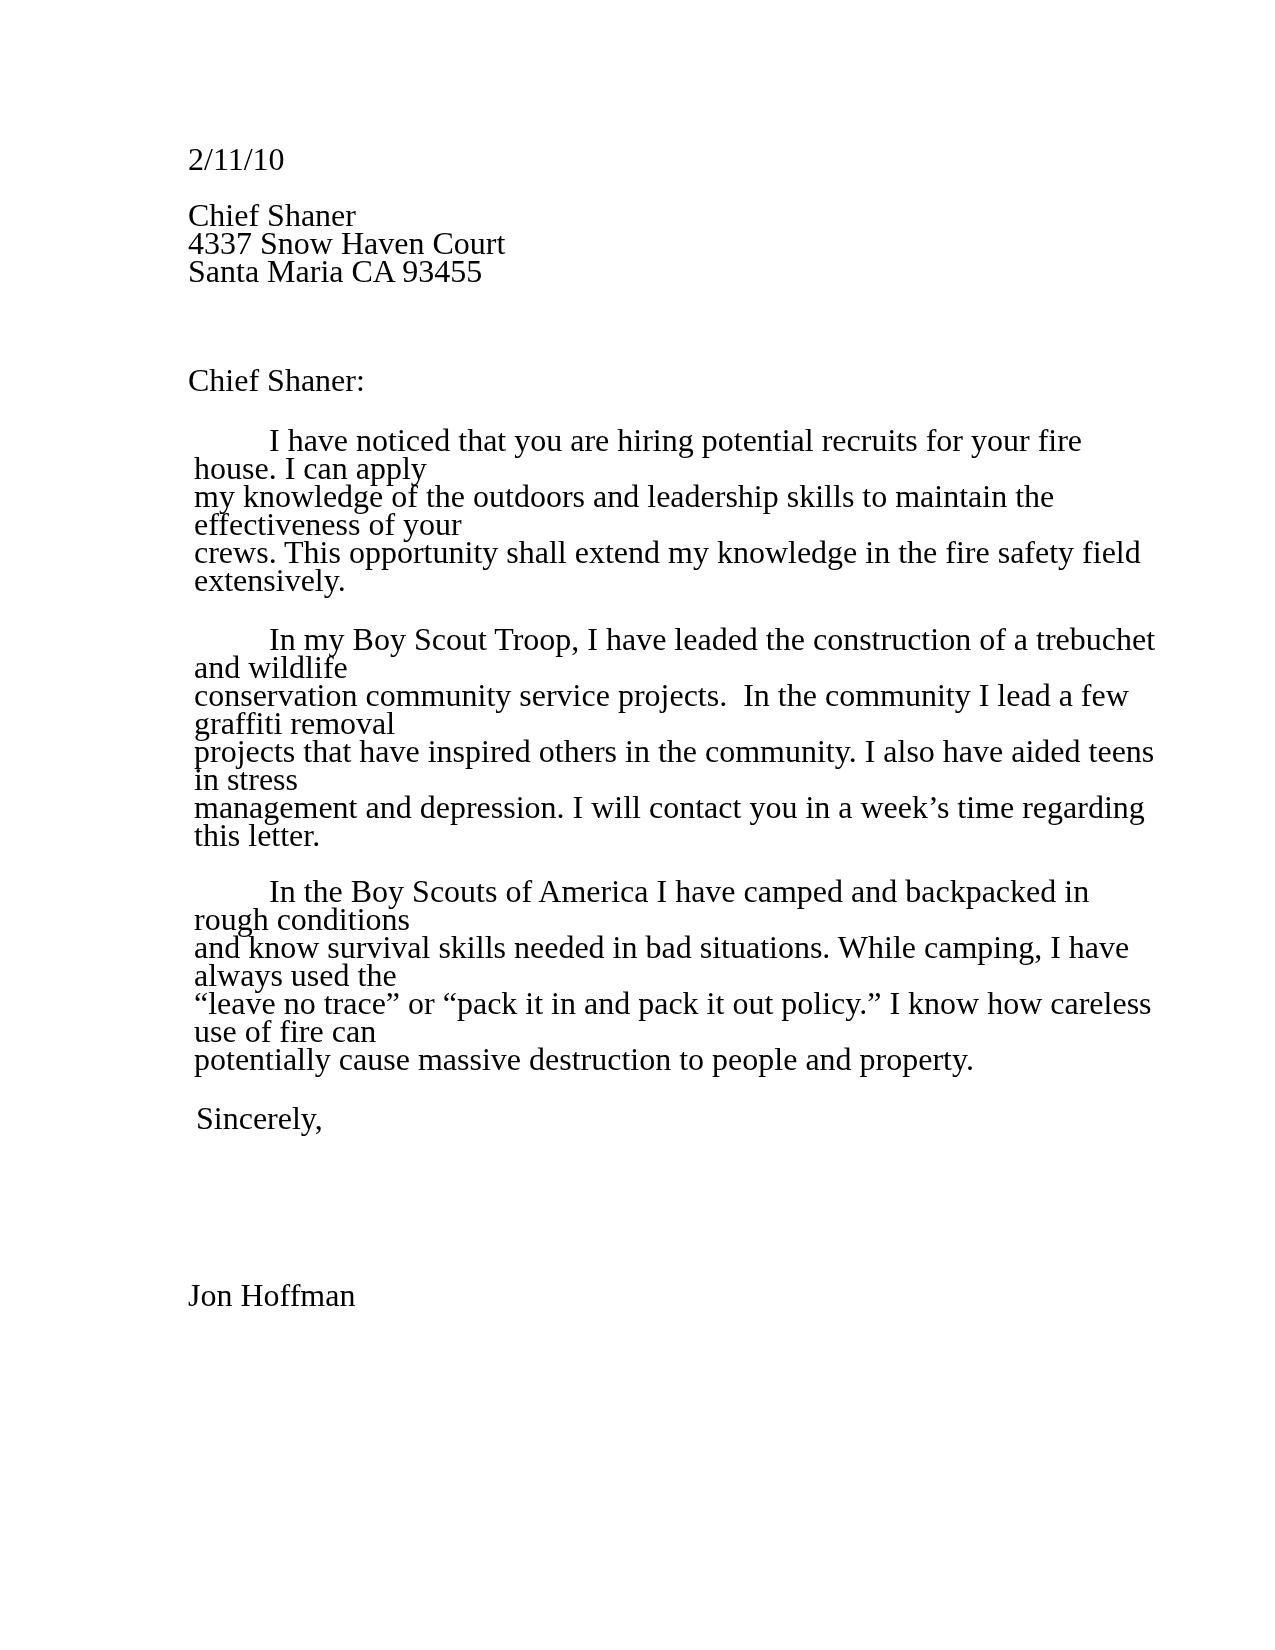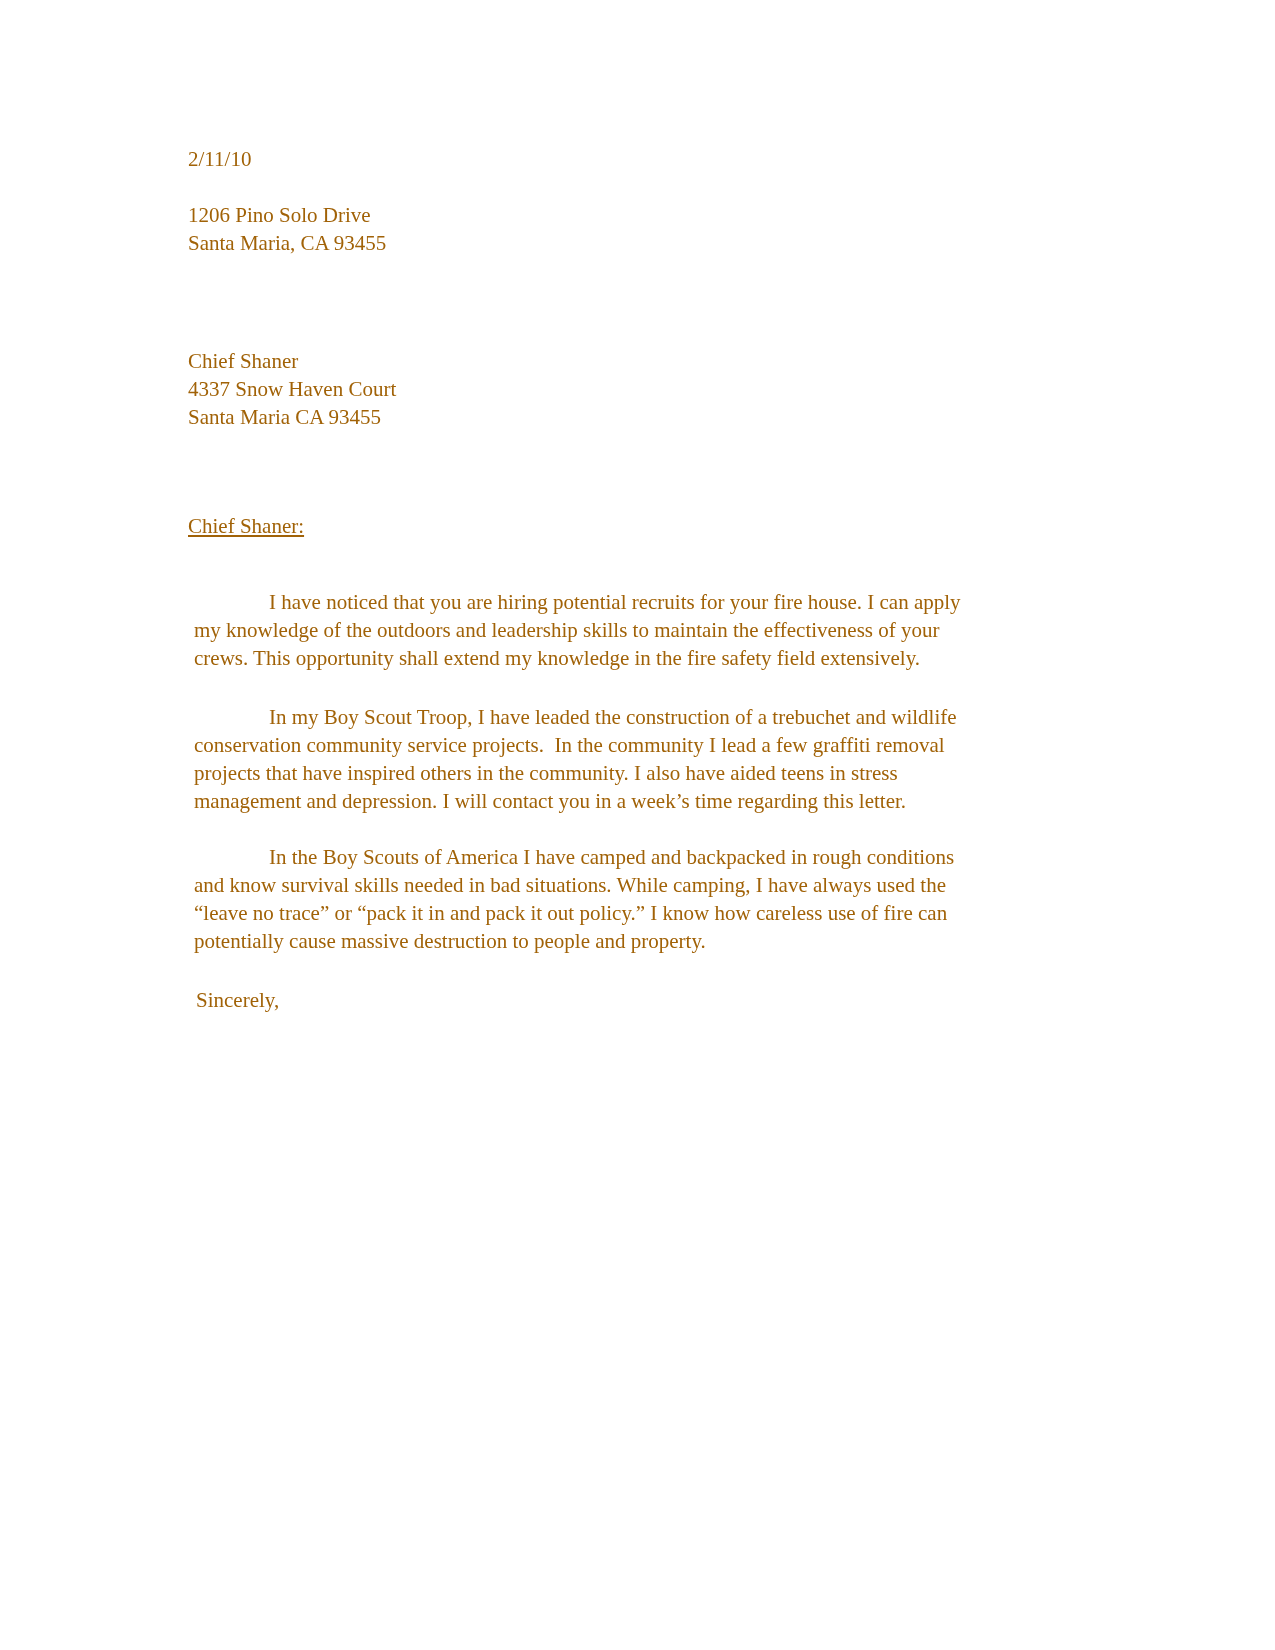--- a/index.html
+++ b/index.html
@@ -6,53 +6,51 @@
     margin: 0;
     padding: 0;
     background: #ffffff;
   }
   .page {
     position: relative;
     width: 1275px;
     height: 1650px;
     box-sizing: border-box;
     background: #ffffff;
-    color: #a16207;
+    color: #000000;
     font-family: "Liberation Serif", "DejaVu Serif", serif;
-    font-size: 21px;
+    font-size: 32px;
     line-height: 28px;
     padding: 145px 115px 0 188px;
     overflow: hidden;
   }
   .block {
     white-space: pre-wrap;
     margin: 0;
   }
   .date-line      { margin-bottom: 28px; }
   .sender-block   { margin-bottom: 90px; }
   .recipient-block{ margin-bottom: 81px; }
-  .salutation     { margin-bottom: 48px; text-decoration: underline; }
+  .salutation     { margin-bottom: 32px; }
   .para {
     white-space: pre-wrap;
     text-indent: 75px;
     margin: 0 0 31px 6px;
   }
   .para-last      { margin-bottom: 28px; }
   .closing        { margin-bottom: 149px; margin-left: 8px; }
   .signature-name { margin-bottom: 140px; }
 </style>
 </head>
 <body>
 
 <div class="page">
 
   <div class="block date-line">2/11/10</div>
 
-  <div class="block sender-block">1206 Pino Solo Drive
-Santa Maria, CA 93455</div>
 
   <div class="block recipient-block">Chief Shaner
 4337 Snow Haven Court
 Santa Maria CA 93455</div>
 
   <div class="block salutation">Chief Shaner:</div>
 
   <div class="para">I have noticed that you are hiring potential recruits for your fire house. I can apply
 my knowledge of the outdoors and leadership skills to maintain the effectiveness of your
 crews. This opportunity shall extend my knowledge in the fire safety field extensively.</div>
@@ -62,15 +60,16 @@
 projects that have inspired others in the community. I also have aided teens in stress
 management and depression. I will contact you in a week’s time regarding this letter.</div>
 
   <div class="para">In the Boy Scouts of America I have camped and backpacked in rough conditions
 and know survival skills needed in bad situations. While camping, I have always used the
 “leave no trace” or “pack it in and pack it out policy.” I know how careless use of fire can
 potentially cause massive destruction to people and property.</div>
 
   <div class="block closing">Sincerely,</div>
 
+  <div class="block signature-name">Jon Hoffman</div>
 
 
 </div>
 
 </body></html>

